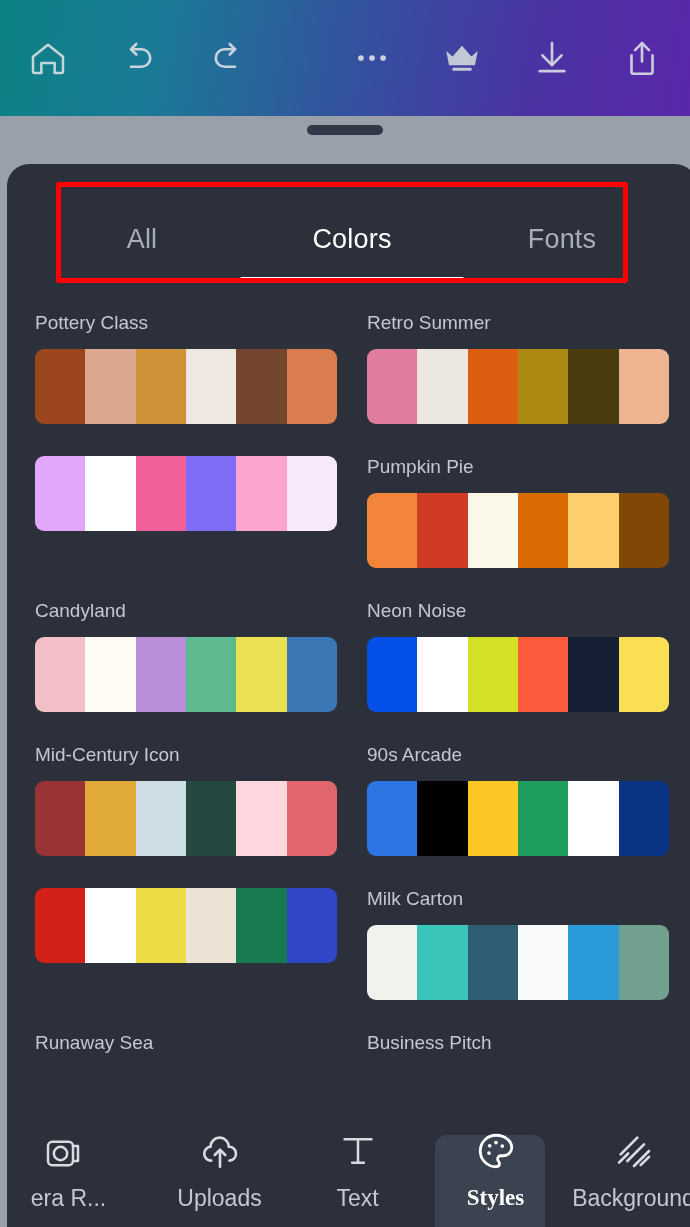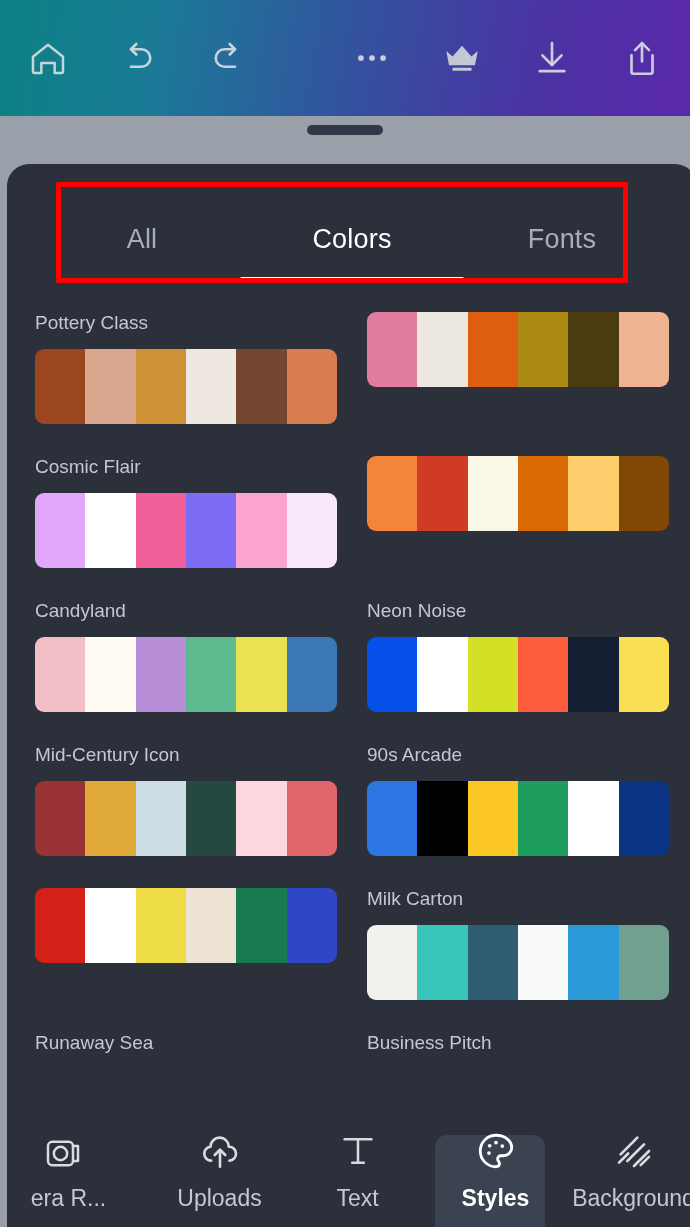--- a/index.html
+++ b/index.html
@@ -190,21 +190,21 @@
   .nav-ico, .nav-label { position: relative; z-index: 2; }
   .nav-ico {
     height: 44px;
     display: flex; align-items: center; justify-content: center;
   }
   .nav-label {
     font-size: 23px;
     color: #c3c8d1;
     white-space: nowrap;
   }
-  .navitem.active .nav-label { color: #ffffff; font-weight: bold; }
+  .navitem.active .nav-label { color: #ffffff; font-weight: bold; font-family: Liberation Serif, serif; }
   .navitem.clipped .nav-label { margin-left: -26px; }
   .navitem.clipped .nav-ico { margin-left: -38px; }
 </style>
 </head>
 <body>
 
 <div id="app">
 
   <div class="topbar">
     <div class="topbar-left">
@@ -282,41 +282,42 @@
           <div class="swatches">
             <div class="sw" style="background: rgb(156, 70, 32);"></div>
             <div class="sw" style="background: rgb(217, 166, 142);"></div>
             <div class="sw" style="background: rgb(206, 145, 54);"></div>
             <div class="sw" style="background: rgb(238, 232, 224);"></div>
             <div class="sw" style="background: rgb(116, 70, 48);"></div>
             <div class="sw" style="background: rgb(217, 124, 78);"></div>
           </div>
         </div>
         <div class="palette">
+          <div class="palette-name">Retro Summer</div>
           <div class="swatches">
             <div class="sw" style="background: rgb(224, 124, 157);"></div>
             <div class="sw" style="background: rgb(236, 231, 223);"></div>
             <div class="sw" style="background: rgb(221, 94, 17);"></div>
             <div class="sw" style="background: rgb(172, 137, 18);"></div>
             <div class="sw" style="background: rgb(75, 60, 15);"></div>
             <div class="sw" style="background: rgb(238, 179, 145);"></div>
           </div>
         </div>
         <div class="palette">
-          <div class="palette-name">Cosmic Flair</div>
           <div class="swatches">
             <div class="sw" style="background: rgb(226, 166, 251);"></div>
             <div class="sw" style="background: rgb(255, 255, 255);"></div>
             <div class="sw" style="background: rgb(242, 96, 155);"></div>
             <div class="sw" style="background: rgb(125, 108, 245);"></div>
             <div class="sw" style="background: rgb(253, 163, 208);"></div>
             <div class="sw" style="background: rgb(247, 233, 251);"></div>
           </div>
         </div>
         <div class="palette">
+          <div class="palette-name">Pumpkin Pie</div>
           <div class="swatches">
             <div class="sw" style="background: rgb(243, 133, 59);"></div>
             <div class="sw" style="background: rgb(207, 59, 36);"></div>
             <div class="sw" style="background: rgb(252, 248, 231);"></div>
             <div class="sw" style="background: rgb(217, 106, 4);"></div>
             <div class="sw" style="background: rgb(252, 206, 108);"></div>
             <div class="sw" style="background: rgb(128, 71, 5);"></div>
           </div>
         </div>
         <div class="palette">

